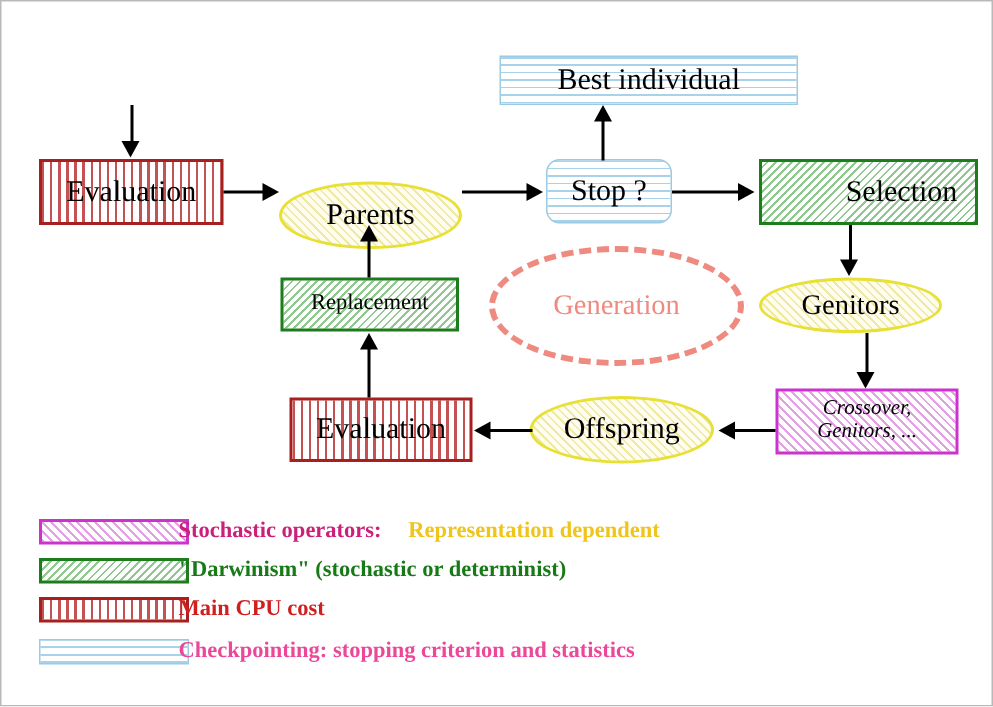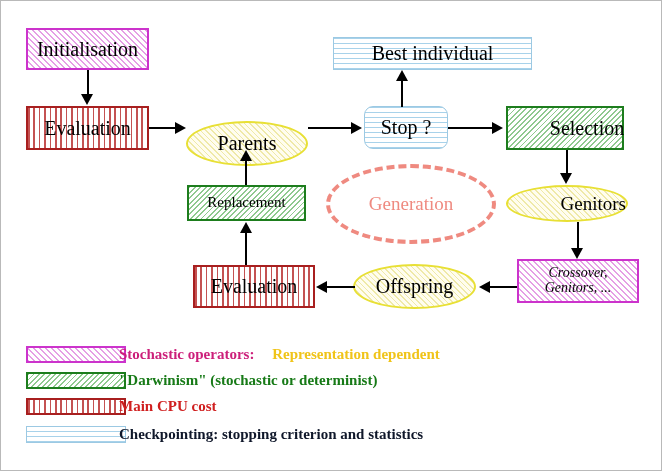--- a/index.html
+++ b/index.html
@@ -76,21 +76,21 @@
         45deg,
         #efe9a8 0px, #efe9a8 1.2px,
         #fffdef 1.2px, #fffdef 4.0px);
   }
 
   .ellipse { border-radius: 50%; }
   .rounded { border-radius: 9px; justify-content: center; }
 
   
   .t20 { font-size: 20px; }
-  .t19 { font-size: 19px; justify-content: flex-end; }
+  .t19 { font-size: 19px; }
   .t15 { font-size: 15px; }
   .t14 { font-size: 14px; font-style: italic; }
 
   
   .generation {
     position: absolute;
     border: 4px dashed #ef8a80;
     border-radius: 50%;
     display: flex;
     align-items: center;
@@ -135,41 +135,38 @@
     font-weight: bold;
     white-space: nowrap;
   }
   .legend-text .sub { font-weight: bold; }
 </style>
 </head>
 <body>
 
 <div id="canvas">
 
-  <div class="node fill-magenta t20" style="left:25px; top:27px; width:123px; height:42px;">
-    <span class="label">Initialisation</span>
-  </div>
 
   <div class="node fill-red t20" style="left:25px; top:105px; width:123px; height:44px;">
     <span class="label">Evaluation</span>
   </div>
 
   <div class="node fill-yellow ellipse t20" style="left:185px; top:120px; width:122px; height:45px;">
     <span class="label">Parents</span>
   </div>
 
   <div class="node fill-blue t20" style="left:292px; top:36px; width:199px; height:33px;margin-left:40px;">
     <span class="label">Best individual</span>
   </div>
 
   <div class="node fill-blue rounded t20" style="left:363px; top:105px; width:84px; height:43px;">
     <span class="label">Stop ?</span>
   </div>
 
-  <div class="node fill-green t20" style="left:505px; top:105px; width:118px; height:44px;padding-left:44px;">
+  <div class="node fill-green t20" style="left:505px; top:105px; width:146px; height:44px;padding-left:44px;">
     <span class="label">Selection</span>
   </div>
 
   <div class="node fill-green t15" style="left:186px; top:184px; width:119px; height:36px;">
     <span class="label">Replacement</span>
   </div>
 
   <div class="generation t19" style="left:325px; top:163px; width:170px; height:80px;">
     <span class="label">Generation</span>
   </div>
@@ -266,19 +263,19 @@
     <div class="legend-row">
       <div class="legend-swatch fill-red"></div>
       <div class="legend-text">
         <span style="color:#d01f1f;">Main CPU cost</span>
       </div>
     </div>
 
     <div class="legend-row" style="height:30px;">
       <div class="legend-swatch fill-blue"></div>
       <div class="legend-text">
-        <span style="color:#0f172a;">Checkpointing: stopping criterion and statistics</span>
+        <span style="color:#ec4899;">Checkpointing: stopping criterion and statistics</span>
       </div>
     </div>
 
   </div>
 
 </div>
 
 </body></html>

